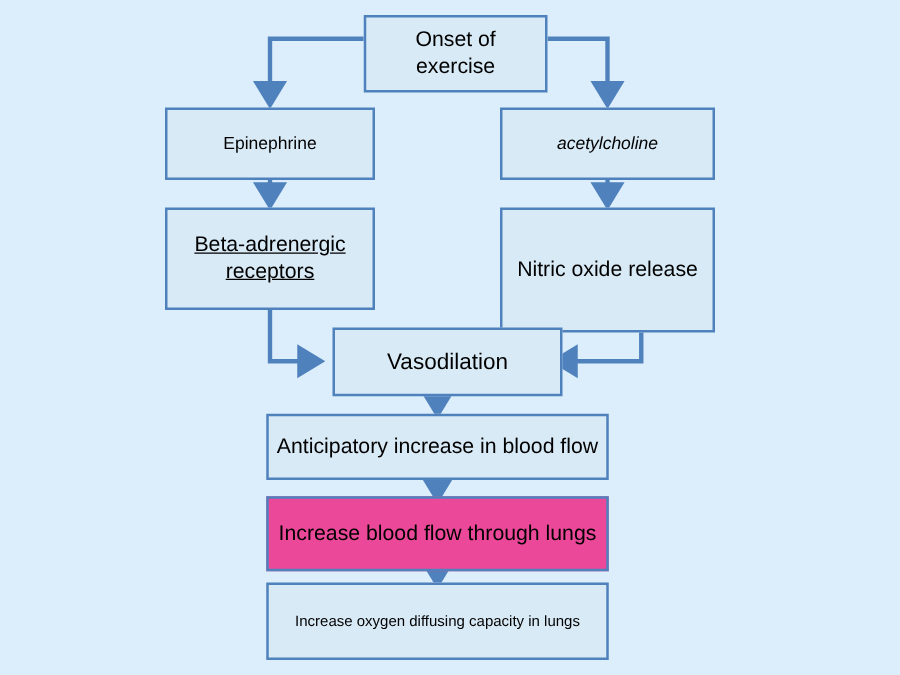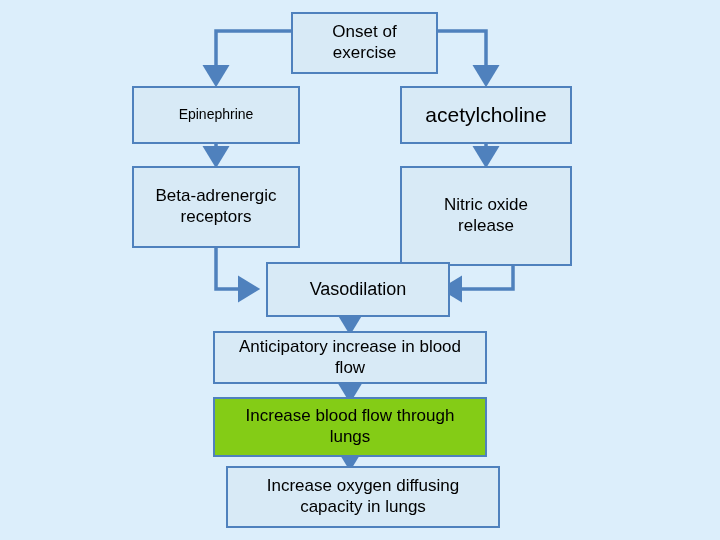--- a/index.html
+++ b/index.html
@@ -22,21 +22,21 @@
     position: absolute;
     box-sizing: border-box;
     background: #d8eaf6;
     border: 2px solid #4f81bd;
     color: #000;
     display: flex;
     align-items: center;
     justify-content: center;
     text-align: center;
     line-height: 1.22;
-    padding: 2px 16px;
+    padding: 2px 6px;
     z-index: 3;
   }
   .node span {
     display: block;
     width: 100%;
   }
   svg.connectors {
     position: absolute;
     left: 0;
     top: 0;
@@ -77,34 +77,34 @@
       <path d="M350,457 L350,460" marker-end="url(#arrow)"></path>
     </g>
   </svg>
 
   <div class="node" id="n0" style="left: 291px; top: 12px; width: 147px; height: 62px; font-size: 17px; background: rgb(216, 234, 246); border-color: rgb(79, 129, 189);">
     <span>Onset of exercise</span>
   </div>
   <div class="node" id="n1" style="left: 132px; top: 86px; width: 168px; height: 58px; font-size: 14px; background: rgb(216, 234, 246); border-color: rgb(79, 129, 189);">
     <span>Epinephrine</span>
   </div>
-  <div class="node" id="n2" style="left: 400px; top: 86px; width: 172px; height: 58px; font-size: 21px; background: rgb(216, 234, 246); border-color: rgb(79, 129, 189);">
+  <div class="node" id="n2" style="left: 400px; top: 86px; width: 172px; height: 58px; font-size: 14px; background: rgb(216, 234, 246); border-color: rgb(79, 129, 189); font-style: italic;">
     <span>acetylcholine</span>
   </div>
-  <div class="node" id="n3" style="left: 132px; top: 166px; width: 168px; height: 82px; font-size: 17px; background: rgb(216, 234, 246); border-color: rgb(79, 129, 189);">
+  <div class="node" id="n3" style="left: 132px; top: 166px; width: 168px; height: 82px; font-size: 17px; background: rgb(216, 234, 246); border-color: rgb(79, 129, 189); text-decoration: underline;">
     <span>Beta-adrenergic receptors</span>
   </div>
   <div class="node" id="n4" style="left: 400px; top: 166px; width: 172px; height: 100px; font-size: 17px; background: rgb(216, 234, 246); border-color: rgb(79, 129, 189);">
     <span>Nitric oxide release</span>
   </div>
   <div class="node" id="n5" style="left: 266px; top: 262px; width: 184px; height: 55px; font-size: 18px; background: rgb(216, 234, 246); border-color: rgb(79, 129, 189);">
     <span>Vasodilation</span>
   </div>
   <div class="node" id="n6" style="left: 213px; top: 331px; width: 274px; height: 53px; font-size: 17px; background: rgb(216, 234, 246); border-color: rgb(79, 129, 189);">
     <span>Anticipatory increase in blood flow</span>
   </div>
-  <div class="node" id="n7" style="left: 213px; top: 397px; width: 274px; height: 60px; font-size: 17px; background: #84cc16; border-color: rgb(79, 129, 189);">
+  <div class="node" id="n7" style="left: 213px; top: 397px; width: 274px; height: 60px; font-size: 17px; background: #ec4899; border-color: rgb(79, 129, 189);">
     <span>Increase blood flow through lungs</span>
   </div>
-  <div class="node" id="n8" style="left: 226px; top: 466px; width: 274px; height: 62px; font-size: 17px; background: rgb(216, 234, 246); border-color: rgb(79, 129, 189);">
+  <div class="node" id="n8" style="left: 213px; top: 466px; width: 274px; height: 62px; font-size: 12px; background: rgb(216, 234, 246); border-color: rgb(79, 129, 189);">
     <span>Increase oxygen diffusing capacity in lungs</span>
   </div>
 </div>
 
 </body></html>

